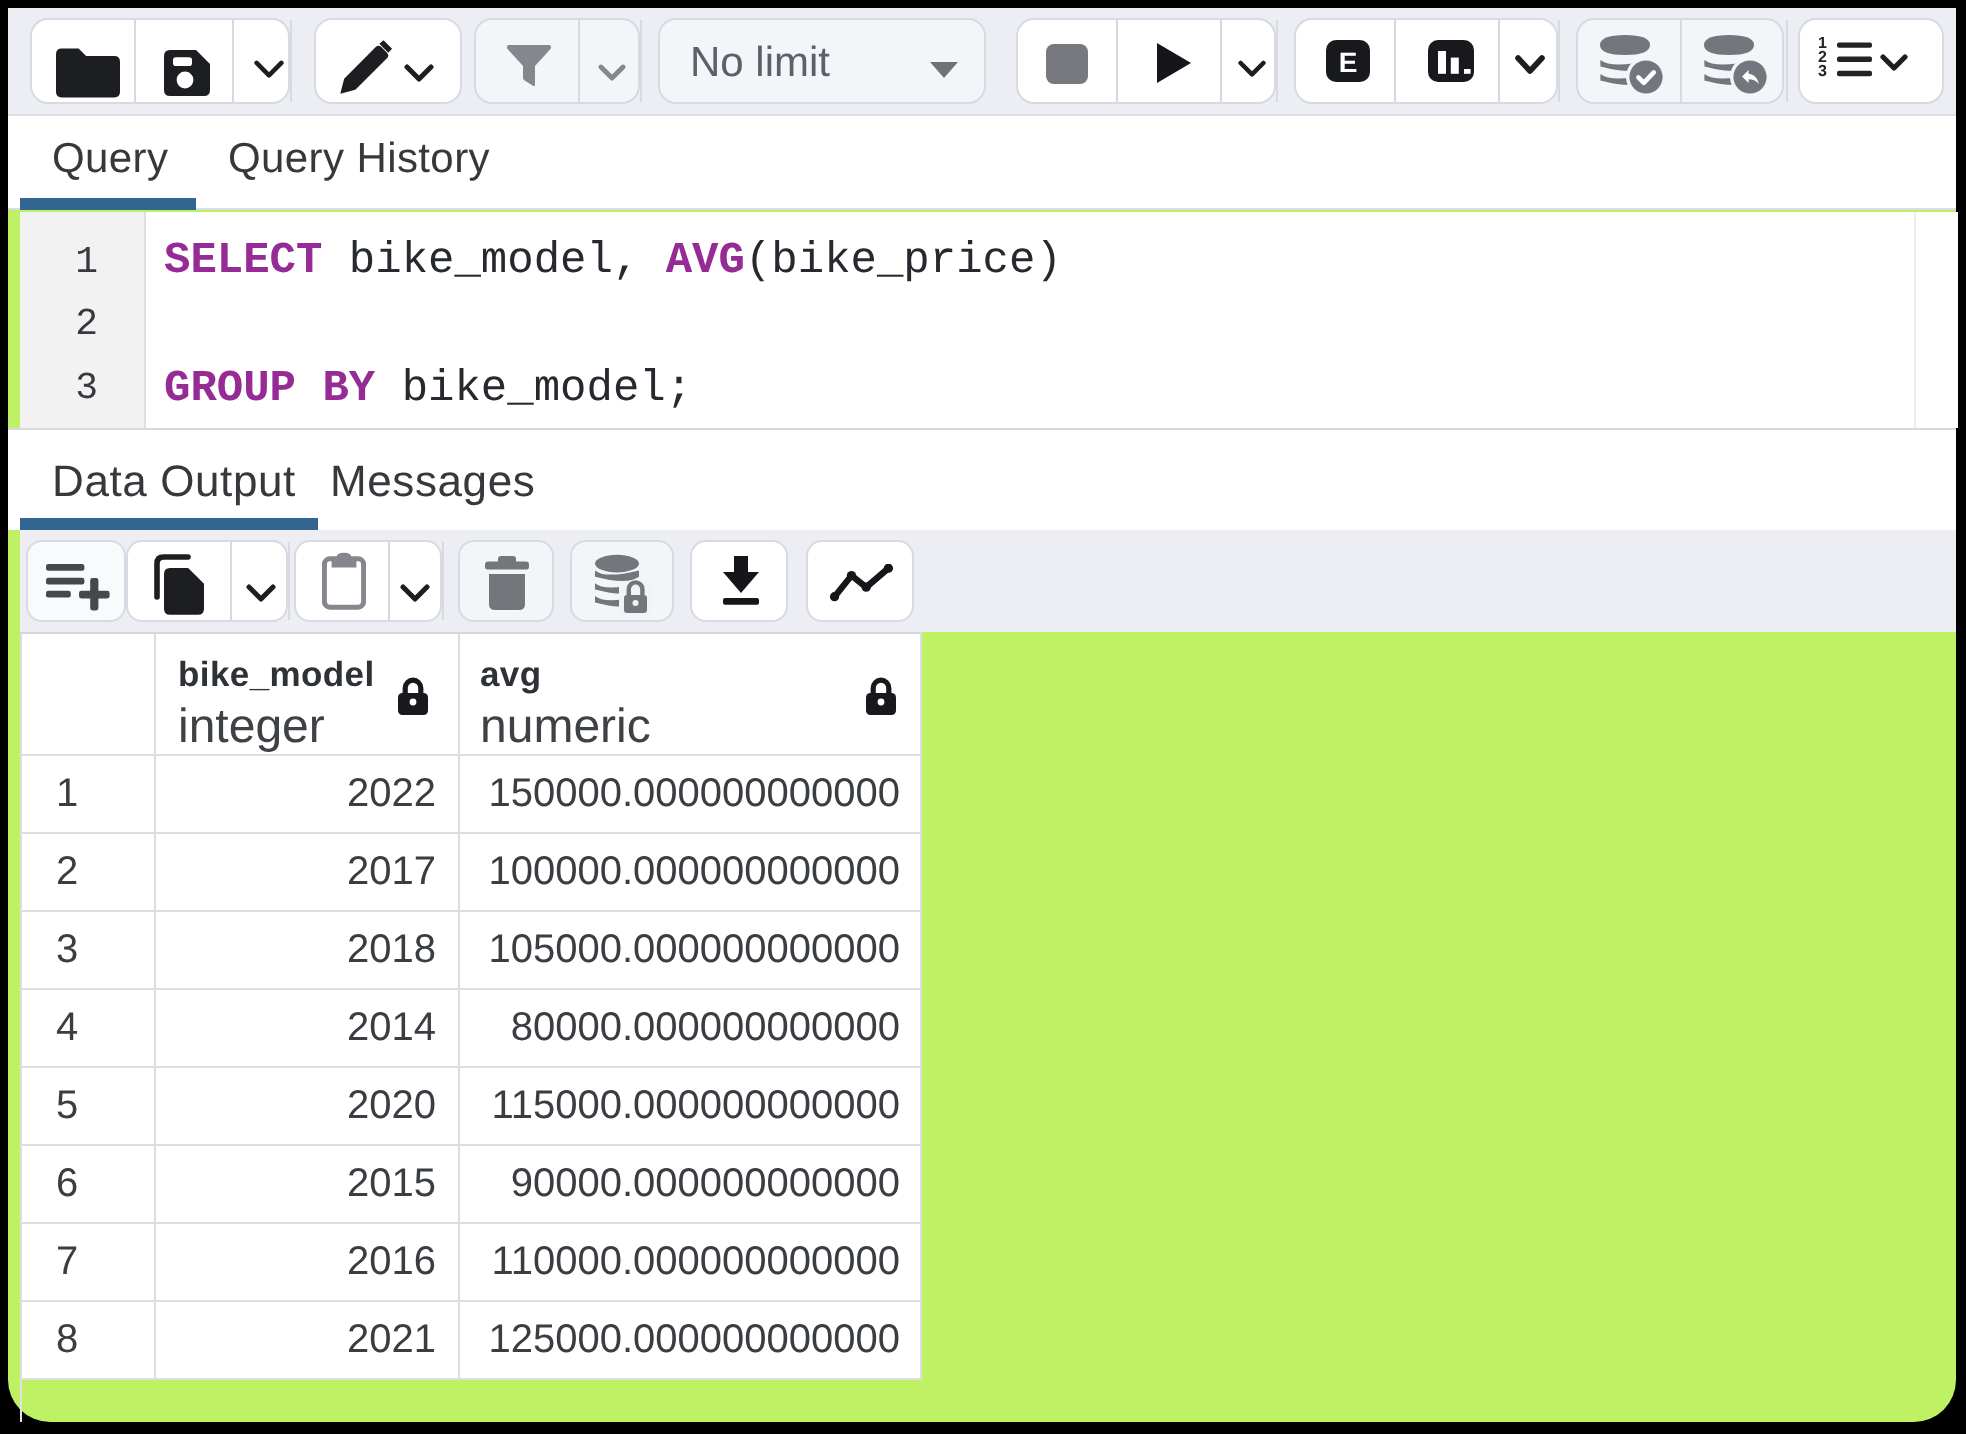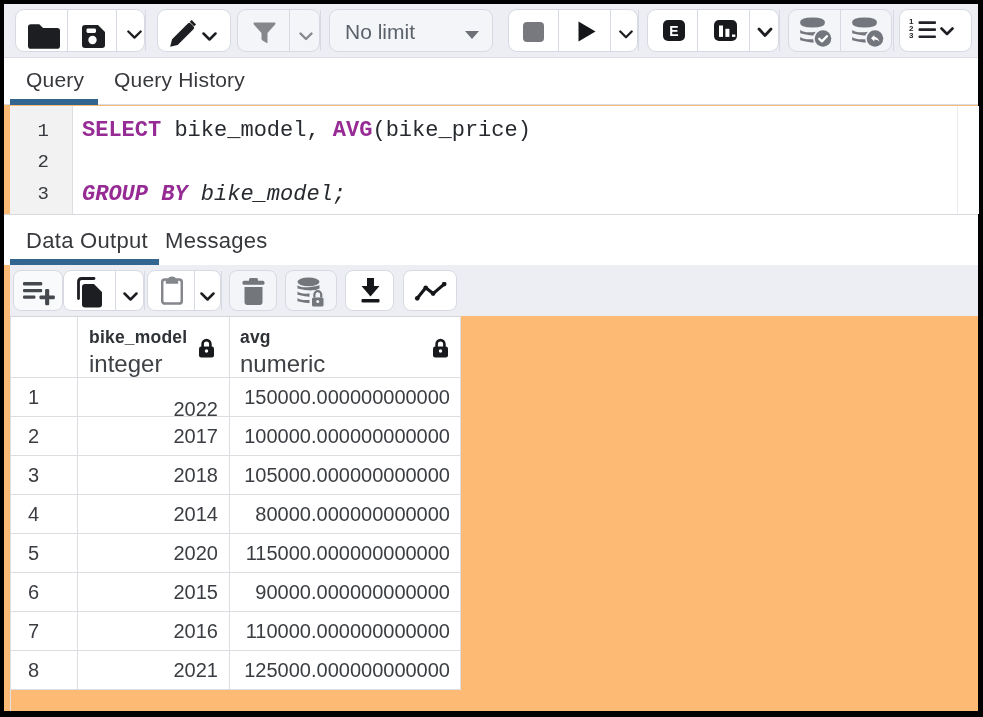--- a/index.html
+++ b/index.html
@@ -1,19 +1,19 @@
 <!DOCTYPE html>
 <html><head>
 <meta charset="utf-8">
 <style>
 * { margin:0; padding:0; box-sizing:border-box; }
 html,body { width:983px; height:717px; }
 body { background:#000; font-family:"Liberation Sans",sans-serif; position:relative; overflow:hidden; }
 .abs { position:absolute; }
-.page { position:absolute; left:4px; top:4px; width:974px; height:707px; background:#fdba74; }
+.page { position:absolute; left:4px; top:4px; width:974px; height:707px; background:#bef264;border-radius:21px; }
 
 .tb1 { position:absolute; left:0; top:0; width:974px; height:54px; background:#eceef4; border-bottom:1px solid #dcdee6; }
 .btn { position:absolute; top:5px; height:43px; background:#fff; border:1px solid #d7dae2; border-radius:9px; }
 .btn.dis { background:#f4f5f9; }
 .seg { position:absolute; top:0; bottom:0; border-right:1px solid #d7dae2; }
 .seg:last-child { border-right:none; }
 .icn { position:absolute; }
 
 .tabbar { position:absolute; left:0; width:974px; background:#fff; }
 .tabtxt { position:absolute; font-size:21px; color:#36383c; letter-spacing:0.2px; }
@@ -168,21 +168,21 @@
   <div class="tabtxt" style="left:22px; top:64px;">Query</div>
   <div class="tabtxt" style="left:110px; top:64px;">Query History</div>
   <div class="underl" style="left:6px; top:95px; width:88px;"></div>
 
   <div class="editor">
     <div class="gutter"></div>
     <div class="lnum" style="top:14px;">1</div>
     <div class="lnum" style="top:45px;">2</div>
     <div class="lnum" style="top:77px;">3</div>
     <div class="cline" style="top:12px;"><span class="kw">SELECT</span> bike_model, <span class="kw">AVG</span>(bike_price)</div>
-    <div class="cline" style="top:76px;font-style:italic;"><span class="kw">GROUP BY</span> bike_model;</div>
+    <div class="cline" style="top:76px;"><span class="kw">GROUP BY</span> bike_model;</div>
   </div>
 
   <div class="tabbar" style="top:210px; height:51px; border-top:1px solid #d8dade;"></div>
   <div class="tabtxt tabtxt2" style="left:22px; top:224px;">Data Output</div>
   <div class="tabtxt tabtxt2" style="left:161px; top:224px;">Messages</div>
   <div class="underl" style="left:6px; top:255px; width:149px;"></div>
   <div class="tb2" id="tb2">
 
     <div class="btn2" style="left:3px; width:50px; background:#f9fafc;">
       <svg class="icn" style="left:9px; top:11px;" width="33" height="24" viewBox="0 0 33 24">
@@ -285,21 +285,21 @@
     <div class="abs htype" style="left:230px; top:34px;">numeric</div>
     <svg class="abs" style="left:422px; top:22px;" width="17" height="20" viewBox="0 0 17 20">
         <path fill="none" stroke="#17191c" stroke-width="2.6" d="M4.6 9 V6 a3.9 3.9 0 0 1 7.8 0 V9"></path>
         <rect x="1" y="8.5" width="15" height="11" rx="2.2" fill="#17191c"></rect>
         <circle cx="8.5" cy="13" r="1.7" fill="#fff"></circle>
       </svg>
       <div class="cell" style="left:0; top:62px; width:68px; height:39px; border-left:1px solid #dcdee2;"></div>
     <div class="cell" style="left:68px; top:62px; width:152px; height:39px;"></div>
     <div class="cell" style="left:220px; top:62px; width:231px; height:39px;"></div>
     <div class="abs rnum" style="left:18px; top:62px; line-height:39px;">1</div>
-    <div class="abs val" style="left:68px; top:74px; width:140px; line-height:39px;">2022</div>
+    <div class="abs val" style="left:68px; top:62px; width:140px; line-height:39px;">2022</div>
     <div class="abs val" style="left:220px; top:62px; width:220px; line-height:39px;">150000.000000000000</div>
     <div class="cell" style="left:0; top:101px; width:68px; height:39px; border-left:1px solid #dcdee2;"></div>
     <div class="cell" style="left:68px; top:101px; width:152px; height:39px;"></div>
     <div class="cell" style="left:220px; top:101px; width:231px; height:39px;"></div>
     <div class="abs rnum" style="left:18px; top:101px; line-height:39px;">2</div>
     <div class="abs val" style="left:68px; top:101px; width:140px; line-height:39px;">2017</div>
     <div class="abs val" style="left:220px; top:101px; width:220px; line-height:39px;">100000.000000000000</div>
     <div class="cell" style="left:0; top:140px; width:68px; height:39px; border-left:1px solid #dcdee2;"></div>
     <div class="cell" style="left:68px; top:140px; width:152px; height:39px;"></div>
     <div class="cell" style="left:220px; top:140px; width:231px; height:39px;"></div>

